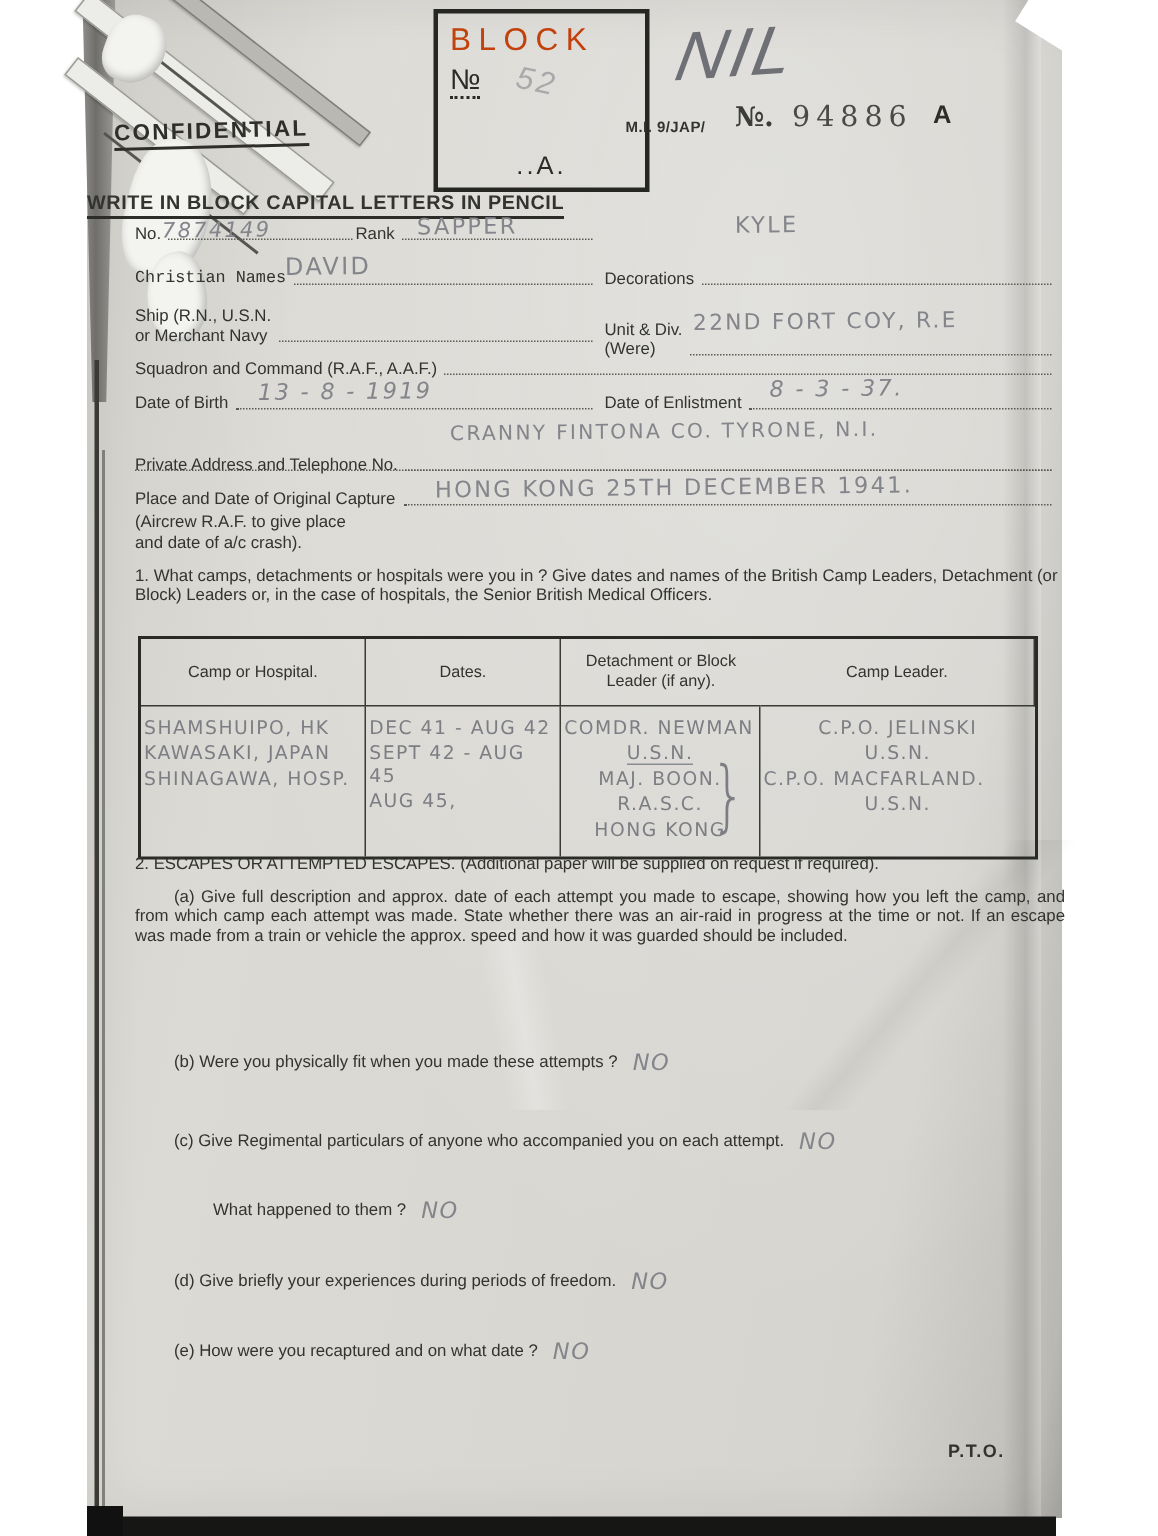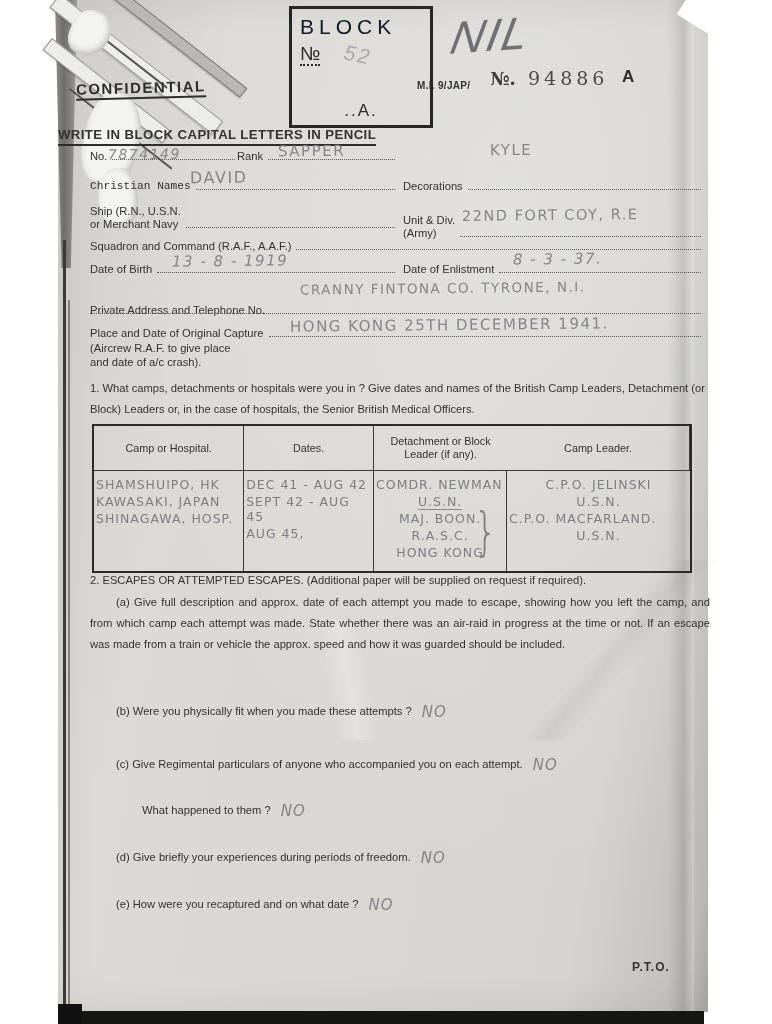--- a/index.html
+++ b/index.html
@@ -53,21 +53,21 @@
       letter-spacing:1.5px;white-space:nowrap;transform:rotate(-.6deg);}
   .hw-i{font-style:italic;}
   .ans{font-family:"DejaVu Sans",sans-serif;font-style:italic;color:#84858b;
        font-size:15px;letter-spacing:1px;margin-left:10px;position:relative;top:2px;margin-top:44px;}
   
   .confidential{position:absolute;left:76px;top:79px;font-weight:bold;font-size:15px;
        letter-spacing:1.5px;color:#2e2e2a;border-bottom:2.5px solid #2e2e2a;
        padding-bottom:1px;transform:rotate(-1.5deg);}
   .blockbox{position:absolute;left:289px;top:6px;width:122px;height:104px;
        border:3px solid #262622;padding:6px 8px;}
-  .blockbox .b1{font-size:21px;letter-spacing:5px;color:#0f172a;}
+  .blockbox .b1{font-size:21px;letter-spacing:5px;color:#c2410c;}
   .blockbox .b2{font-size:19px;margin-top:4px;color:#2b2b27;}
   .blockbox .b2 span{border-bottom:2px dotted #2b2b27;}
   .blockbox .b3{position:absolute;left:0;bottom:4px;width:100%;text-align:center;
        font-size:17px;letter-spacing:2px;color:#2b2b27;}
   .pencil52{position:absolute;left:52px;top:34px;font-size:21px;color:#8d8e93;
        opacity:.65;transform:rotate(12deg);font-style:italic;letter-spacing:2px;}
   .nil{position:absolute;left:452px;top:8px;font-size:46px;font-style:italic;
        color:#6f7075;transform:skewX(-14deg) rotate(-4deg);letter-spacing:2px;}
   .miref{position:absolute;left:417px;top:80px;font-size:10px;font-weight:bold;letter-spacing:.3px;}
   .serialno{position:absolute;left:490px;top:68px;font-family:"DejaVu Serif",serif;
@@ -82,21 +82,21 @@
       display:flex;align-items:center;justify-content:center;min-height:32px;line-height:13px;}
   .td{min-height:92px;position:relative;padding:4px 2px;}
   .bR{border-right:1.5px solid #3a3a34;}
   .cellhw{position:static;display:block;font-size:12.5px;letter-spacing:1px;color:#7d7e84;
       font-family:"DejaVu Sans",sans-serif;transform:none;margin:2px 0;}
   .ctr{text-align:center;}
   .usn-u{border-bottom:1.5px solid #8a8b90;}
   .brace{position:absolute;right:4px;top:30px;font-size:52px;font-weight:100;color:#7d7e84;
       transform:scaleX(.7);font-family:"DejaVu Sans",sans-serif;}
   .pto{position:absolute;left:632px;top:960px;font-weight:bold;font-size:12px;letter-spacing:1px;}
-  .q{position:absolute;font-size:11.2px;line-height:21px;color:#33332f;}
+  .q{position:absolute;font-size:11.2px;line-height:13px;color:#33332f;}
 </style>
 </head>
 <body>
 
 <div class="stage">
   <div class="paper">
     <div class="crease1"></div>
     <div class="crease2"></div>
   </div>
 
@@ -153,21 +153,21 @@
   </div>
 
   <div class="row" style="left:90px;top:205px;width:305px;">
     <span class="lbl2">
       <span>Ship (R.N., U.S.N.</span><br><span>or Merchant Navy</span>
     </span>
       <span class="dots"></span>
   </div>
   <div class="row" style="left:403px;top:214px;width:298px;">
     <span class="lbl2">
-      <span>Unit &amp; Div.</span><br><span>(Army)</span>
+      <span>Unit &amp; Div.</span><br><span>(Were)</span>
     </span>
       <span class="dots"></span>
   </div>
   <div class="hw" style="left:462px;top:207px;font-size:14.5px;">22ND FORT COY, R.E</div>
 
   <div class="row" style="left:90px;top:240px;width:611px;">
     <span class="lbl">Squadron and Command (R.A.F., A.A.F.)</span>
       <span class="dots"></span>
   </div>
 

